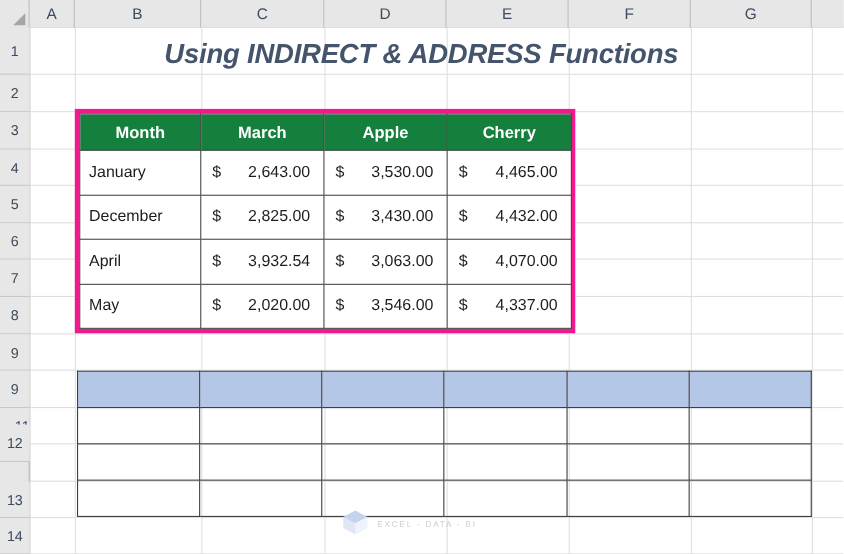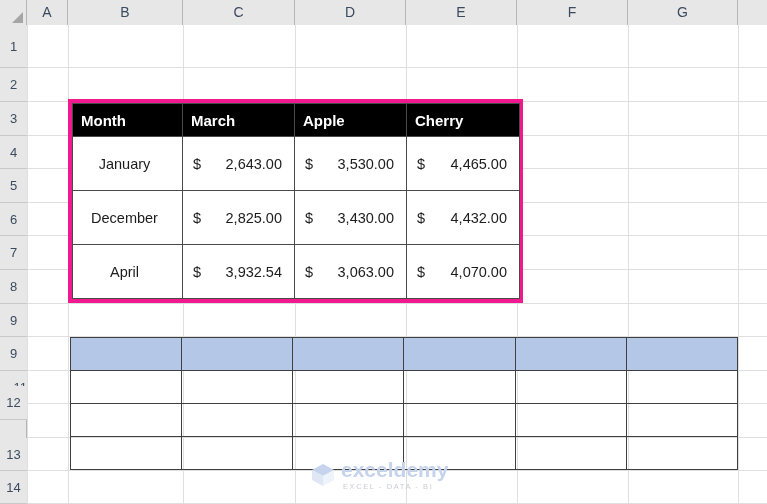--- a/index.html
+++ b/index.html
@@ -104,28 +104,28 @@
     table-layout: fixed;
   }
   table.data-table th,
   table.data-table td {
     border: 1px solid #4a4a4a;
     font-size: 14.5px;
     padding: 0 8px;
     height: 33px;
   }
   table.data-table th {
-    background: #000000;
+    background: #15803d;
     color: #ffffff;
     font-weight: bold;
+    text-align: center;
+    font-size: 15px;
+  }
+  table.data-table td.month-cell {
     text-align: left;
-    font-size: 15px;
-  }
-  table.data-table td.month-cell {
-    text-align: center;
     color: #1c1c1c;
     padding-right: 14px;
   }
   td.money-cell {
     color: #1c1c1c;
     padding: 0 6px;
   }
   .money-inner {
     display: flex;
     align-items: baseline;
@@ -204,20 +204,21 @@
     <div class="gridline-h" style="top:244px"></div>
     <div class="gridline-h" style="top:278px"></div>
     <div class="gridline-h" style="top:311px"></div>
     <div class="gridline-h" style="top:345px"></div>
     <div class="gridline-h" style="top:378px"></div>
     <div class="gridline-h" style="top:412px"></div>
     <div class="gridline-h" style="top:445px"></div>
     <div class="gridline-h" style="top:478px"></div>
   </div>
 
+  <div class="sheet-title">Using INDIRECT &amp; ADDRESS Functions</div>
 
   <div class="data-table-wrap">
     <table class="data-table">
       <colgroup>
         <col class="c-month">
           <col class="c-orange">
           <col class="c-apple">
           <col class="c-cherry">
       </colgroup>
       <thead>
@@ -285,20 +286,41 @@
                 <span class="money-val">3,063.00</span>
               </span>
             </td>
           <td class="money-cell">
               <span class="money-inner">
                 <span class="money-sym">$</span>
                 <span class="money-val">4,070.00</span>
               </span>
             </td>
         </tr>
+        <tr>
+          <td class="month-cell">May</td>
+          <td class="money-cell">
+              <span class="money-inner">
+                <span class="money-sym">$</span>
+                <span class="money-val">2,020.00</span>
+              </span>
+            </td>
+          <td class="money-cell">
+              <span class="money-inner">
+                <span class="money-sym">$</span>
+                <span class="money-val">3,546.00</span>
+              </span>
+            </td>
+          <td class="money-cell">
+              <span class="money-inner">
+                <span class="money-sym">$</span>
+                <span class="money-val">4,337.00</span>
+              </span>
+            </td>
+        </tr>
       </tbody>
     </table>
   </div>
 
   <div class="blank-table-wrap">
     <table class="blank-table">
       <tbody>
         <tr class="blank-head">
           <td></td>
           <td></td>
@@ -337,21 +359,20 @@
 
   <div class="watermark">
     <div class="wm-cube">
       <svg width="26" height="26" viewBox="0 0 26 26">
         <polygon points="13,2 24,8 13,14 2,8" fill="#c5d3ec"></polygon>
         <polygon points="2,8 13,14 13,24 2,18" fill="#dfe7f5"></polygon>
         <polygon points="24,8 13,14 13,24 24,18" fill="#eef2fa"></polygon>
       </svg>
     </div>
     <div class="wm-text-wrap">
-      <div class="wm-name">exceldemy</div>
       <div class="wm-sub">EXCEL - DATA - BI</div>
     </div>
   </div>
 
   <div class="colheader-strip">
     <div class="corner-box">
       <div class="corner-tri"></div>
     </div>
     <div class="colhead" style="left:27px;  width:41px;">A</div>
     <div class="colhead" style="left:68px;  width:115px;">B</div>

